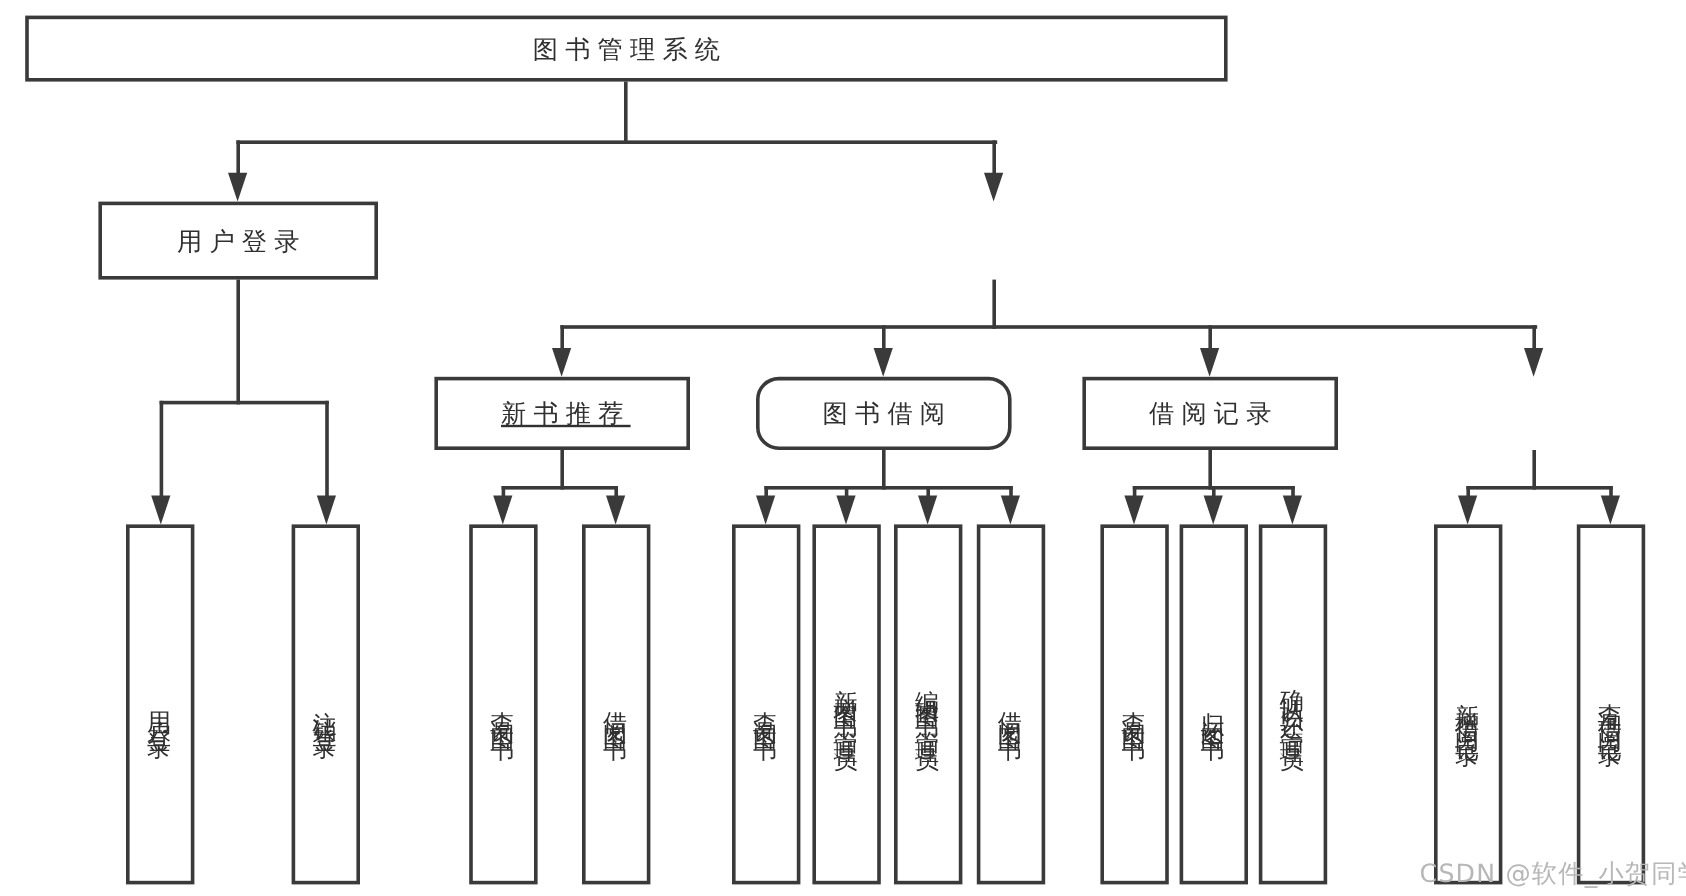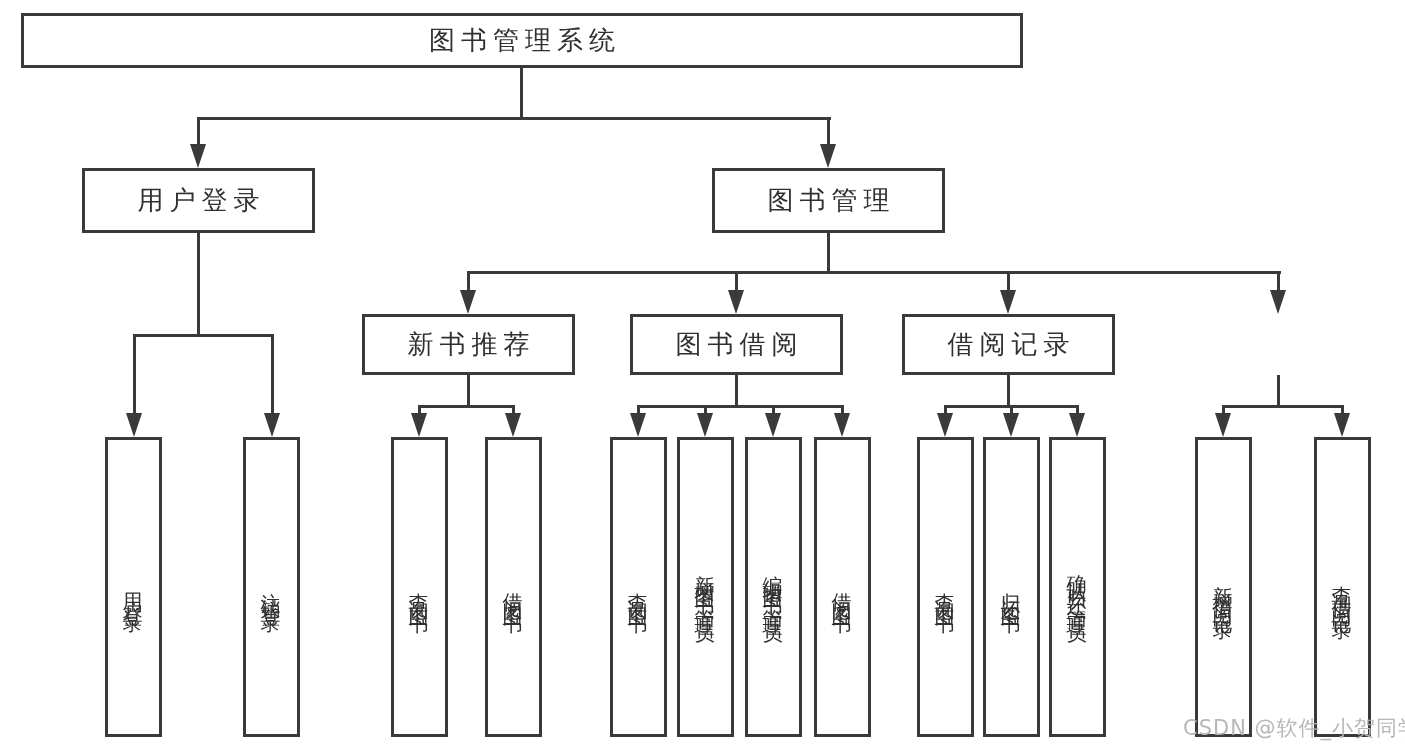--- a/index.html
+++ b/index.html
@@ -18,21 +18,21 @@
   .box {
     position: absolute;
     background: #ffffff;
     border: 3px solid var(--line, #3a3a3a);
     display: flex;
     align-items: center;
     justify-content: center;
     color: var(--text, #303030);
   }
   .box.h .lbl {
-    font-size: 26px;
+    font-size: 21px;
     letter-spacing: 6px;
     padding-left: 6px;
     white-space: nowrap;
   }
   .box.v .vtext {
     writing-mode: vertical-rl;
     text-orientation: mixed;
     font-size: 20px;
     letter-spacing: 7px;
     padding-top: 7px;
@@ -73,46 +73,43 @@
   <div class="line" style="left:520px; top:68px; width:3px; height:51px;"></div>
   <div class="line" style="left:197px; top:117px; width:634px; height:3px;"></div>
   <div class="line" style="left:197px; top:117px; width:3px; height:31px;"></div>
   <div class="arrowhead" style="left:190px; top:144px;"></div>
   <div class="line" style="left:827px; top:117px; width:3px; height:31px;"></div>
   <div class="arrowhead" style="left:820px; top:144px;"></div>
 
   <div class="box h" style="left:82px; top:168px; width:233px; height:65px;">
     <span class="lbl">用户登录</span>
   </div>
-  <div class="box h" style="left:712px; top:168px; width:233px; height:65px;">
-    <span class="lbl">图书管理</span>
-  </div>
 
   <div class="line" style="left:197px; top:233px; width:3px; height:104px;"></div>
   <div class="line" style="left:133px; top:334px; width:141px; height:3px;"></div>
   <div class="line" style="left:133px; top:334px; width:3px; height:83px;"></div>
   <div class="arrowhead" style="left:126px; top:413px;"></div>
   <div class="line" style="left:271px; top:334px; width:3px; height:83px;"></div>
   <div class="arrowhead" style="left:264px; top:413px;"></div>
 
   <div class="line" style="left:827px; top:233px; width:3px; height:41px;"></div>
   <div class="line" style="left:467px; top:271px; width:814px; height:3px;"></div>
   <div class="line" style="left:467px; top:271px; width:3px; height:23px;"></div>
   <div class="arrowhead" style="left:460px; top:290px;"></div>
   <div class="line" style="left:735px; top:271px; width:3px; height:23px;"></div>
   <div class="arrowhead" style="left:728px; top:290px;"></div>
   <div class="line" style="left:1007px; top:271px; width:3px; height:23px;"></div>
   <div class="arrowhead" style="left:1000px; top:290px;"></div>
   <div class="line" style="left:1277px; top:271px; width:3px; height:23px;"></div>
   <div class="arrowhead" style="left:1270px; top:290px;"></div>
 
-  <div class="box h" style="left:362px; top:314px; width:213px; height:61px;">
+  <div class="box h" style="left:362px; top:314px; width:213px; height:61px;text-decoration:underline;">
     <span class="lbl">新书推荐</span>
   </div>
-  <div class="box h" style="left:630px; top:314px; width:213px; height:61px;">
+  <div class="box h" style="left:630px; top:314px; width:213px; height:61px;border-radius:19px;">
     <span class="lbl">图书借阅</span>
   </div>
   <div class="box h" style="left:902px; top:314px; width:213px; height:61px;">
     <span class="lbl">借阅记录</span>
   </div>
 
   <div class="line" style="left:467px; top:375px; width:3px; height:33px;"></div>
   <div class="line" style="left:418px; top:405px; width:97px; height:3px;"></div>
   <div class="line" style="left:418px; top:405px; width:3px; height:12px;"></div>
   <div class="arrowhead" style="left:411px; top:413px;"></div>

